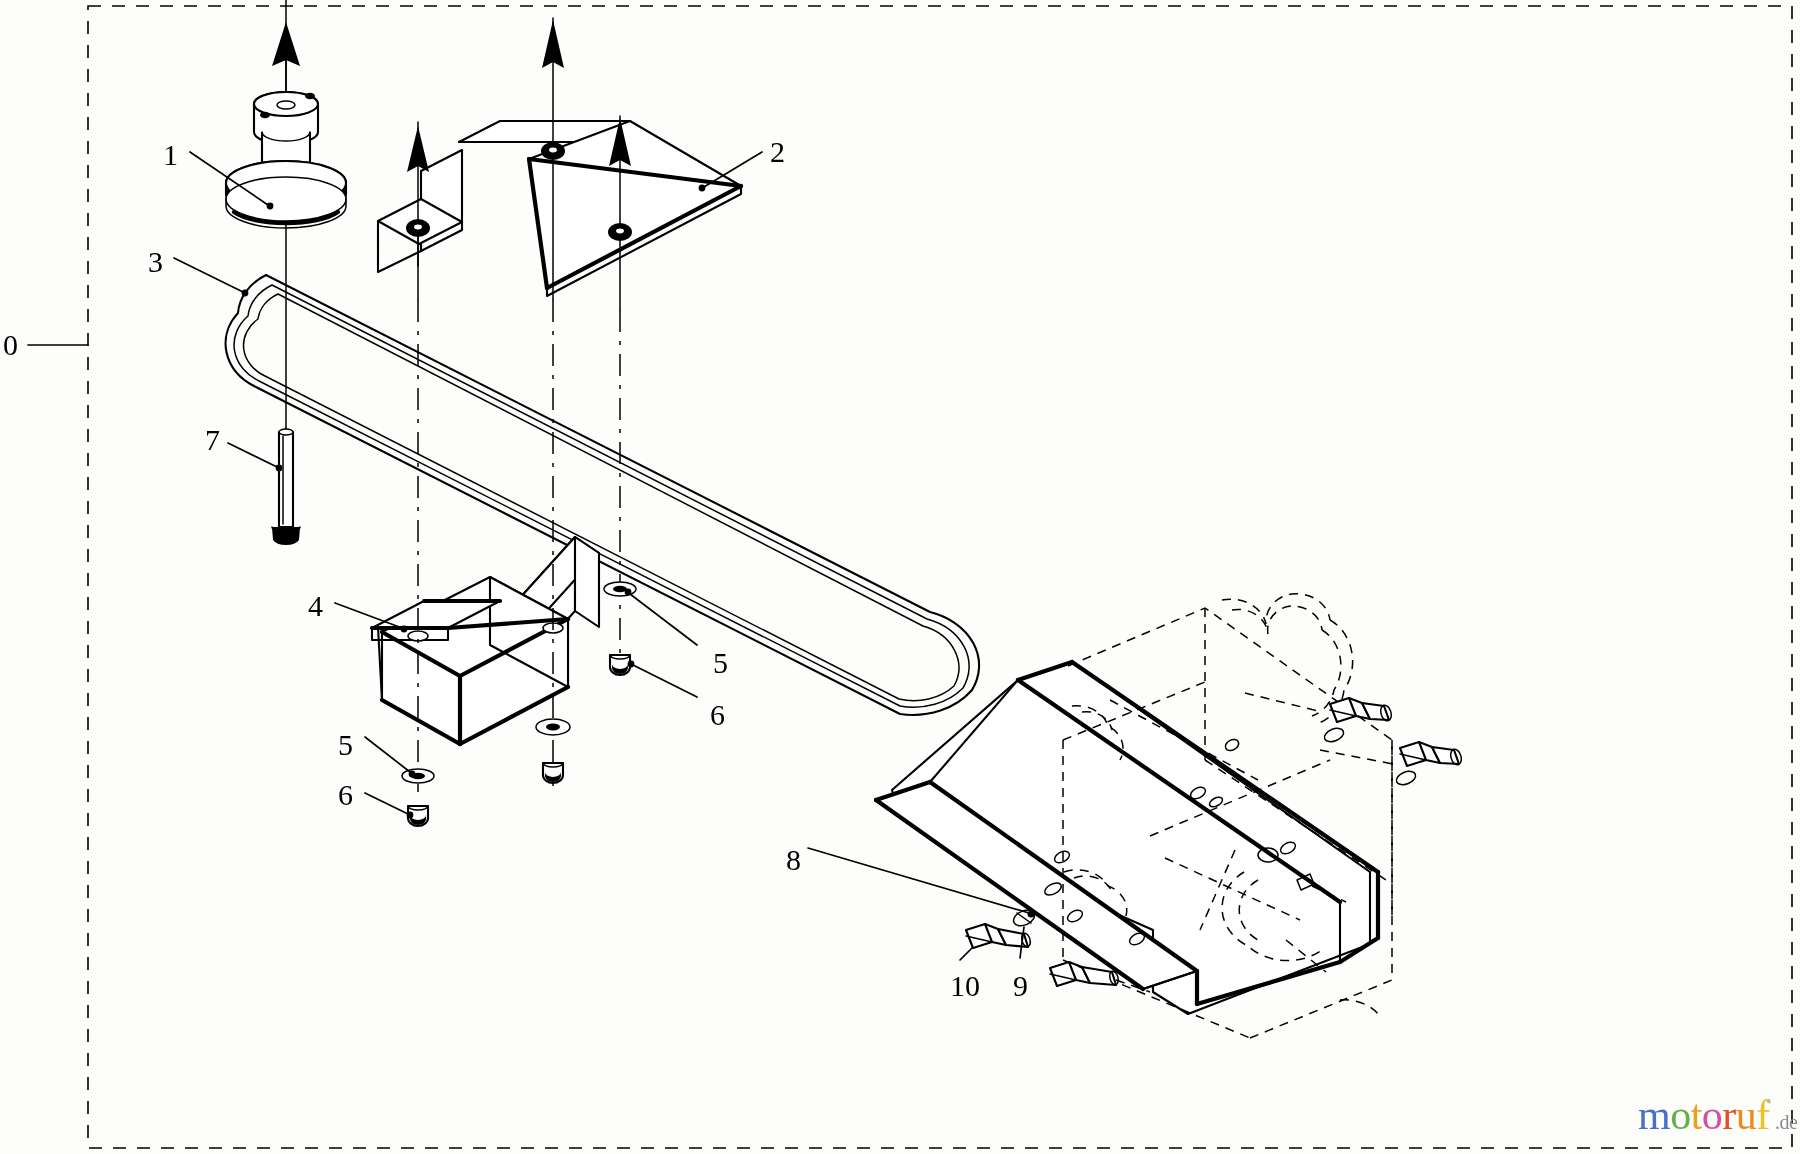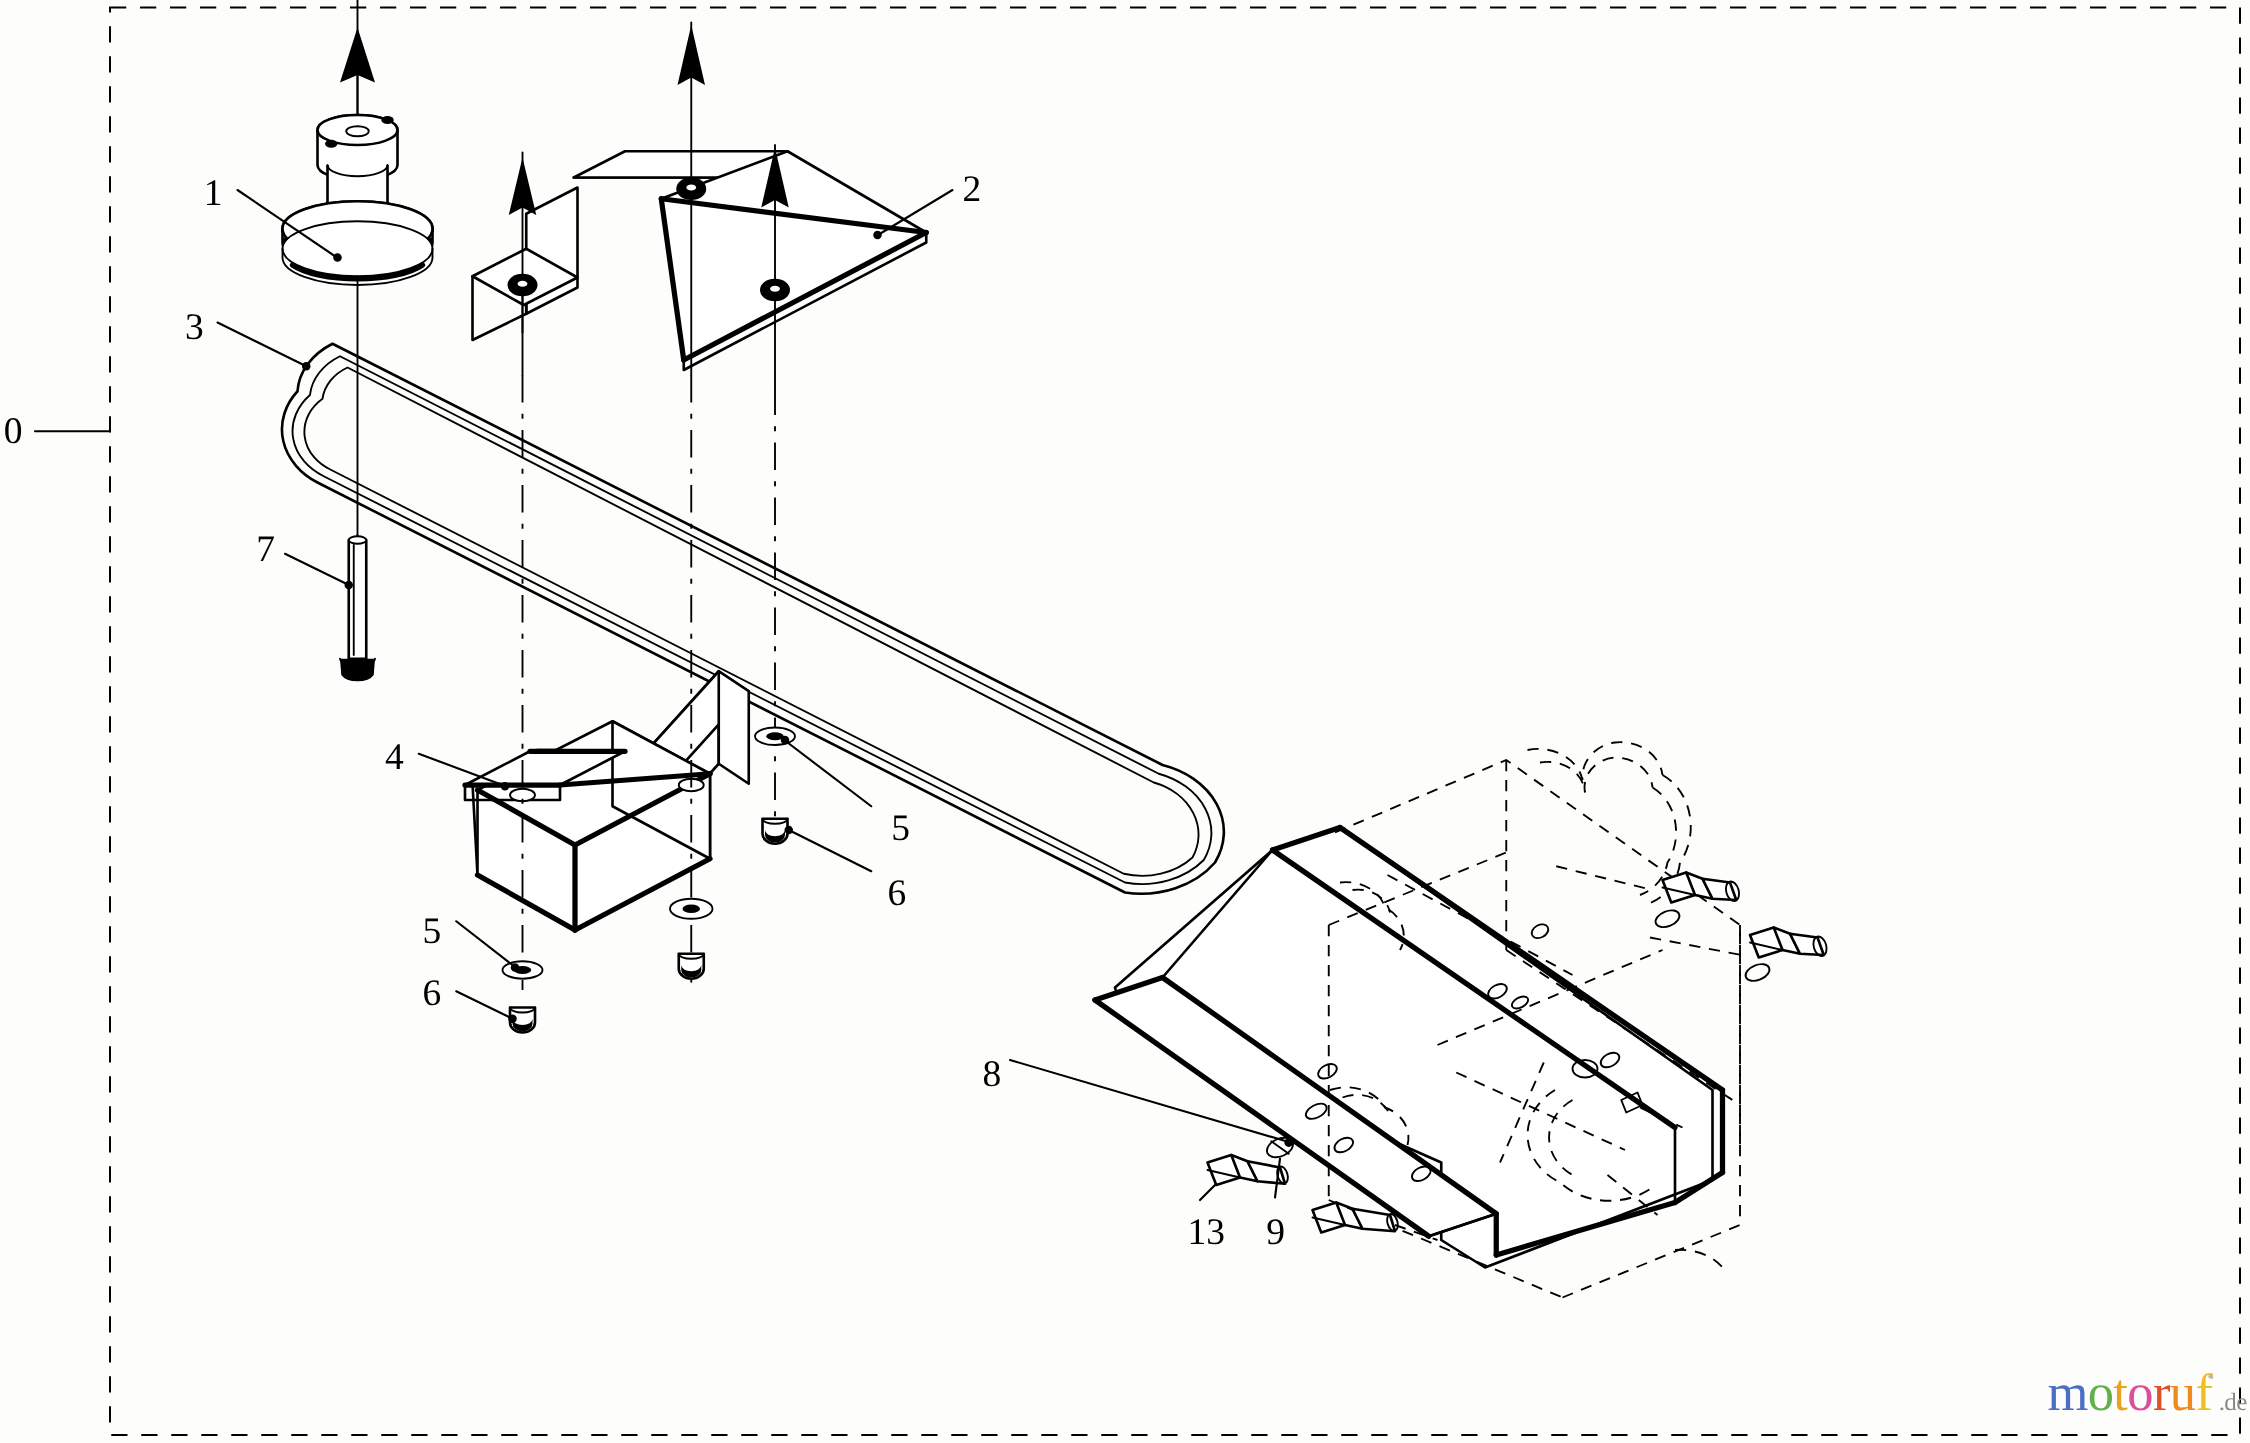--- a/index.html
+++ b/index.html
@@ -419,19 +419,19 @@
   <div class="callout" style="left:770px;top:137px;">2</div>
   <div class="callout" style="left:148px;top:247px;">3</div>
   <div class="callout" style="left:308px;top:591px;">4</div>
   <div class="callout" style="left:713px;top:648px;">5</div>
   <div class="callout" style="left:710px;top:700px;">6</div>
   <div class="callout" style="left:338px;top:730px;">5</div>
   <div class="callout" style="left:338px;top:780px;">6</div>
   <div class="callout" style="left:205px;top:425px;">7</div>
   <div class="callout" style="left:786px;top:845px;">8</div>
   <div class="callout" style="left:1013px;top:971px;">9</div>
-  <div class="callout" style="left:950px;top:971px;">13</div>
+  <div class="callout" style="left:950px;top:971px;">10</div>
 
   <div id="watermark">
     <span class="wm-l" style="color:#4a6fc4">m</span><span class="wm-l" style="color:#63b04a">o</span><span class="wm-l" style="color:#e8a21e">t</span><span class="wm-l" style="color:#d94f9a">o</span><span class="wm-l" style="color:#e2502a">r</span><span class="wm-l" style="color:#ef8b1e">u</span><span class="wm-l" style="color:#f0c022">f</span><span class="wm-dot">•</span><span class="wm-suffix">.de</span>
   </div>
 
 </div>
 
 </body></html>

